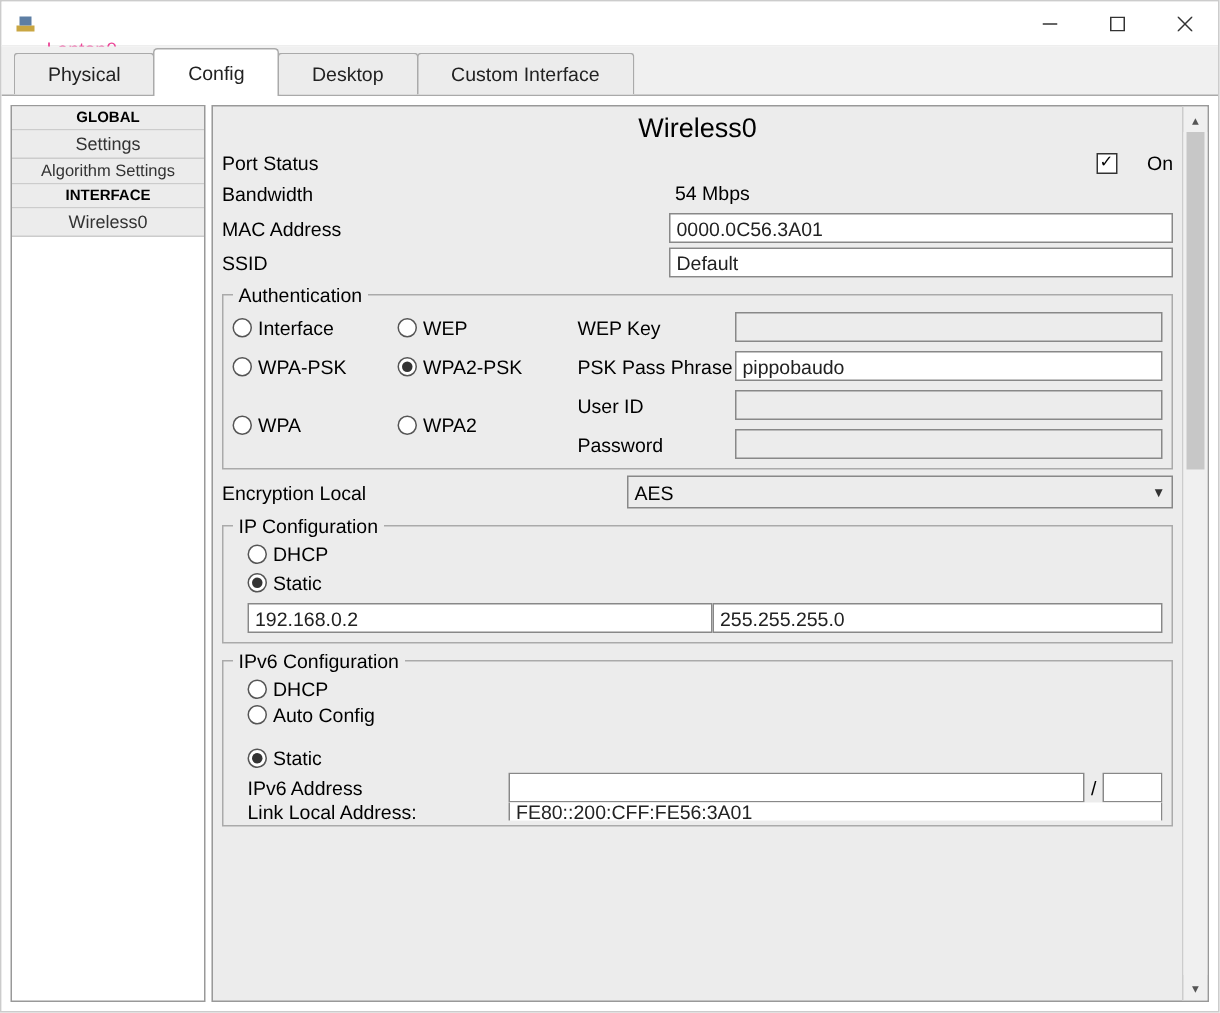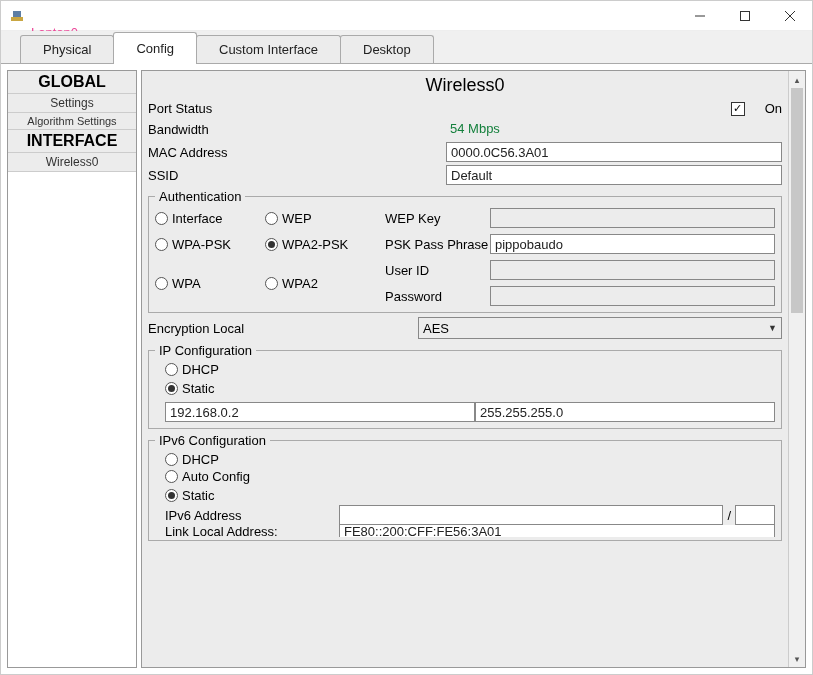--- a/index.html
+++ b/index.html
@@ -35,21 +35,21 @@
 .winbtn {
   width: 45px; height: 30px;
   display:flex; align-items:center; justify-content:center;
   color:#333;
 }
 
 .tabs {
   display:flex;
   background:#f0f0f0;
   border-bottom:1px solid #aaa;
-  padding-left: 19px;
+  padding-left: 8px;
 }
 .tab {
   padding: 6px 22px;
   border: 1px solid #aaa;
   border-bottom: none;
   background:#ececec;
   margin-right: -1px;
   margin-top: 4px;
   border-top-left-radius: 3px;
   border-top-right-radius: 3px;
@@ -78,21 +78,21 @@
   background:#fff;
   display:flex;
   flex-direction:column;
 }
 .sidebar .hdr {
   background:#ececec;
   border-bottom:1px solid #ccc;
   text-align:center;
   font-weight:bold;
   padding: 2px 0;
-  font-size: 16px;
+  font-size: 10px;
 }
 .sidebar .item {
   background:#ececec;
   border-bottom:1px solid #ccc;
   text-align:center;
   padding: 2px 0;
   font-size:12px;
   color:#333;
 }
 
@@ -140,21 +140,21 @@
 }
 .row .label { flex:1; }
 .input {
   background:#fff;
   border:1px solid #888;
   padding: 2px 4px;
   font-size:13px;
   color:#222;
   height: 20px;
 }
-.input.ro { color:#15803d; background:#ececec; border:none; }
+.input.ro { color:#000000; background:#ececec; border:none; }
 .checkbox {
   width:14px; height:14px; border:1px solid #333; background:#fff;
   display:inline-flex; align-items:center; justify-content:center;
   font-size:11px; line-height:1;
 }
 fieldset {
   border:1px solid #aaa;
   margin: 4px 0;
   padding: 4px 6px 6px 6px;
 }
@@ -214,22 +214,22 @@
           <line x1="0" y1="0" x2="10" y2="10" stroke="#333"></line>
           <line x1="10" y1="0" x2="0" y2="10" stroke="#333"></line>
         </svg>
     </div>
   </div>
 </div>
 
 <div class="tabs">
   <div class="tab">Physical</div>
   <div class="tab active">Config</div>
+  <div class="tab">Desktop</div>
   <div class="tab">Custom Interface</div>
-  <div class="tab">Desktop</div>
 </div>
 
 <div class="main">
 
   <div class="sidebar">
     <div class="hdr">GLOBAL</div>
     <div class="item">Settings</div>
     <div class="item" style="font-size:11px">Algorithm Settings</div>
     <div class="hdr">INTERFACE</div>
     <div class="item">Wireless0</div>
@@ -326,21 +326,21 @@
         </div>
       </fieldset>
 
       <fieldset style="padding-bottom:3px">
         <legend>IPv6 Configuration</legend>
         <div style="padding-left:10px">
           <div class="radiolabel" style="margin-bottom:2px">
               <span class="radio"></span>
               <span>DHCP</span>
             </div>
-          <div class="radiolabel" style="margin-bottom:4px">
+          <div class="radiolabel" style="margin-bottom:14px">
               <span class="radio"></span>
               <span>Auto Config</span>
             </div>
           <div class="radiolabel" style="margin-bottom:2px">
               <span class="radio sel"></span>
               <span>Static</span>
             </div>
           <div class="cut" style="display:flex; gap:4px; align-items:center">
             <span style="flex:0 0 170px">IPv6 Address</span>
             <input class="input" style="flex: 1 1 0%;" value="">

